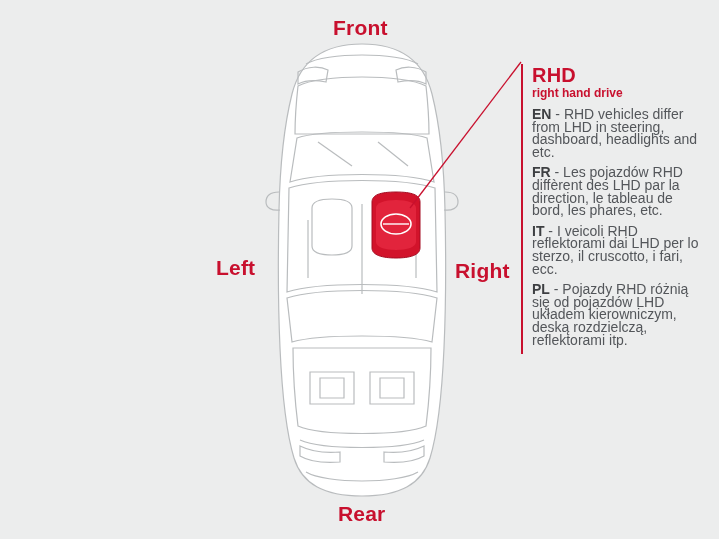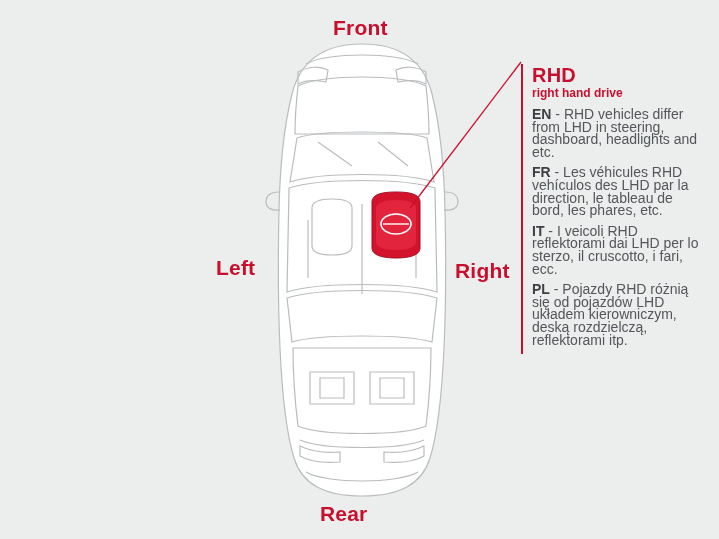--- a/index.html
+++ b/index.html
@@ -23,21 +23,21 @@
   
   .orient-label {
     position: absolute;
     color: #c8102e;
     font-weight: bold;
     font-size: 21px;
     letter-spacing: 0.2px;
     white-space: nowrap;
   }
   #label-front { top: 16px; left: 333px; }
-  #label-rear  { top: 502px; left: 320px; }
+  #label-rear  { top: 502px; left: 338px; }
   #label-left  { top: 256px; left: 216px; }
   #label-right { top: 259px; left: 455px; }
 
   
   #car-wrap {
     position: absolute;
     left: 248px;
     top: 42px;
     width: 228px;
     height: 456px;
@@ -174,21 +174,21 @@
   </svg>
 
   <div id="info-panel">
     <div id="info-title">RHD</div>
     <div id="info-subtitle">right hand drive</div>
 
     <div class="desc-item">
       <span class="desc-lang">EN</span><span> - RHD vehicles differ from LHD in steering, dashboard, headlights and etc.</span>
     </div>
     <div class="desc-item">
-      <span class="desc-lang">FR</span><span> - Les véhicules RHD vehículos des LHD par la direction, le tableau de bord, les phares, etc.</span>
+      <span class="desc-lang">FR</span><span> - Les pojazdów RHD diffèrent des LHD par la direction, le tableau de bord, les phares, etc.</span>
     </div>
     <div class="desc-item">
       <span class="desc-lang">IT</span><span> - I veicoli RHD reflektorami dai LHD per lo sterzo, il cruscotto, i fari, ecc.</span>
     </div>
     <div class="desc-item">
       <span class="desc-lang">PL</span><span> - Pojazdy RHD różnią się od pojazdów LHD układem kierowniczym, deską rozdzielczą, reflektorami itp.</span>
     </div>
   </div>
 
 </div>

